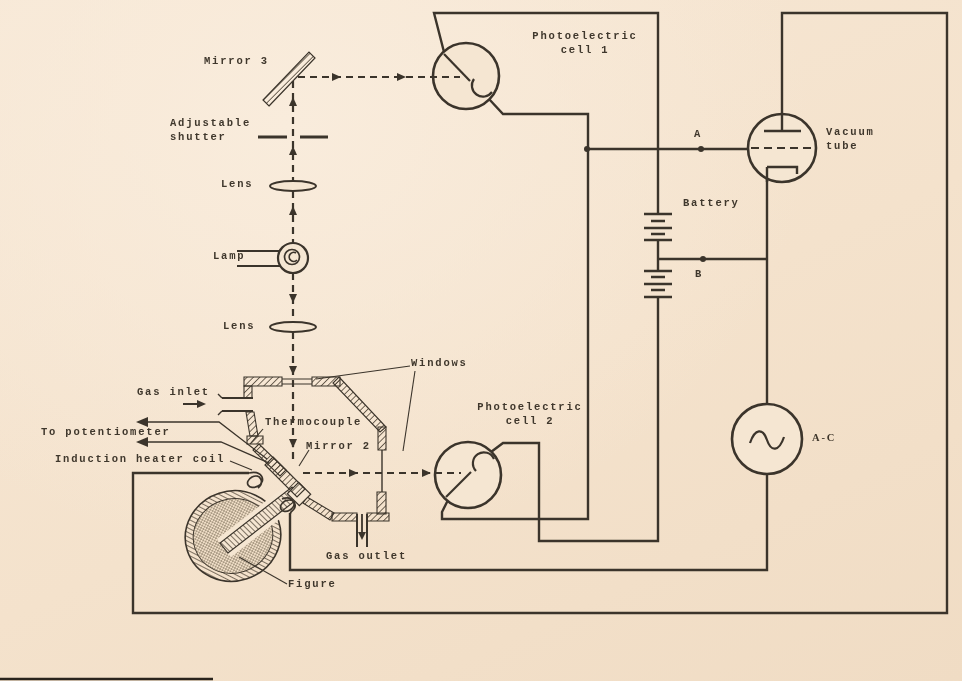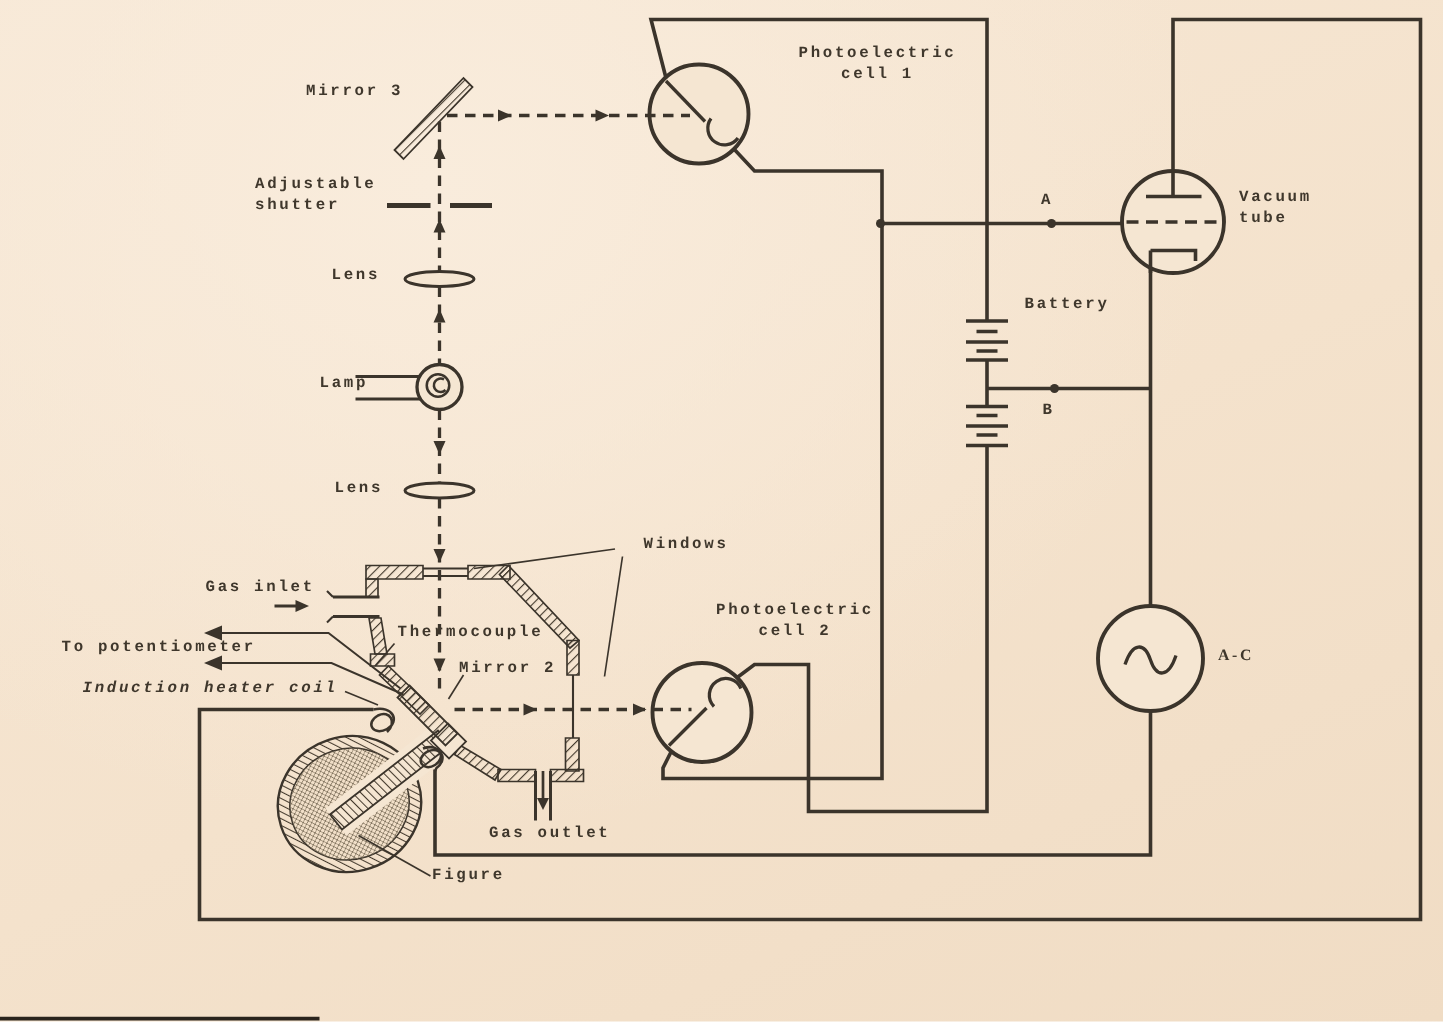--- a/index.html
+++ b/index.html
@@ -192,26 +192,26 @@
 
   <path d="M0,679 L213,679" stroke="#2a241d" stroke-width="2.5"></path>
 </svg>
 
 <div class="lbl" style="left:204px;top:55px;">Mirror 3</div>
 <div class="lbl" style="left:170px;top:117px;">Adjustable
 shutter</div>
 <div class="lbl" style="left:221px;top:178px;">Lens</div>
 <div class="lbl" style="left:213px;top:250px;">Lamp</div>
 <div class="lbl" style="left:223px;top:320px;">Lens</div>
-<div class="lbl" style="left:429px;top:357px;">Windows</div>
+<div class="lbl" style="left:411px;top:357px;">Windows</div>
 <div class="lbl" style="left:137px;top:386px;">Gas inlet</div>
 <div class="lbl" style="left:265px;top:416px;">Thermocouple</div>
 <div class="lbl" style="left:41px;top:426px;">To potentiometer</div>
 <div class="lbl" style="left:306px;top:440px;">Mirror 2</div>
-<div class="lbl" style="left:55px;top:453px;font-style:italic;">Induction heater coil</div>
+<div class="lbl" style="left:55px;top:453px;">Induction heater coil</div>
 <div class="lbl" style="left:326px;top:550px;">Gas outlet</div>
 <div class="lbl" style="left:288px;top:578px;">Figure</div>
 <div class="lbl ctr" style="left:519px;top:30px;width:132px;">Photoelectric
 cell 1</div>
 <div class="lbl ctr" style="left:464px;top:401px;width:132px;">Photoelectric
 cell 2</div>
 <div class="lbl" style="left:826px;top:126px;">Vacuum
 tube</div>
 <div class="lbl" style="left:683px;top:197px;">Battery</div>
 <div class="lbl" style="left:694px;top:128px;">A</div>

